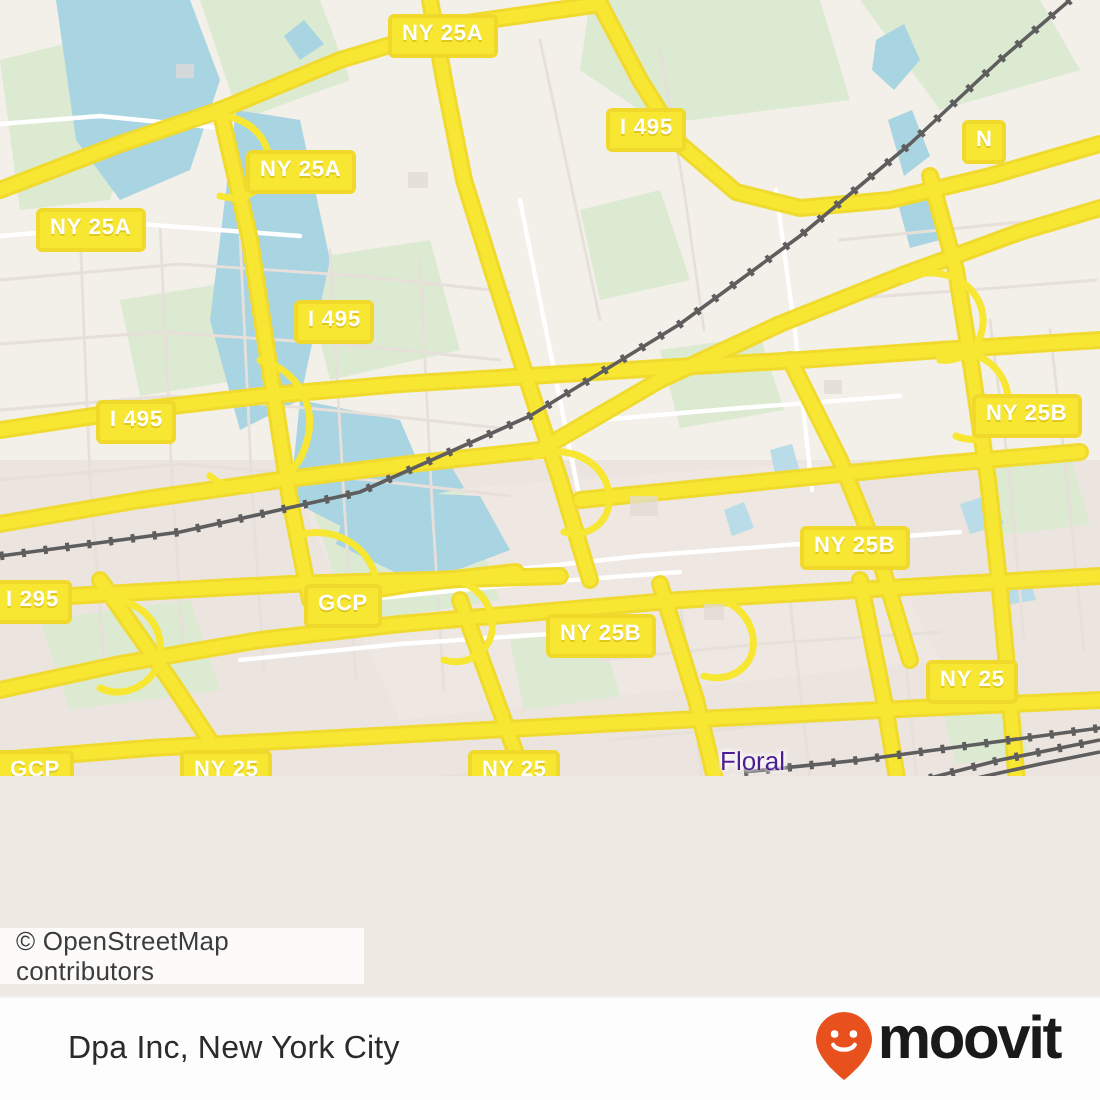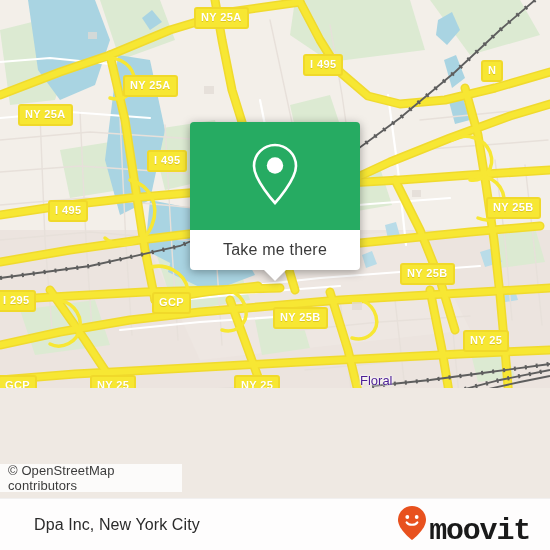--- a/index.html
+++ b/index.html
@@ -76,21 +76,21 @@
 
   
   .footer{
     position:absolute;left:0;top:498px;width:550px;height:52px;
     background:rgba(255,255,255,.90);
     display:flex;align-items:center;justify-content:space-between;
     z-index:50;border-top:1px solid rgba(0,0,0,.05);
     overflow:hidden;
   }
   .footer-title{font-size:16px;color:#2b2b2b;padding-left:22px;letter-spacing:.1px;margin-left:12px;}
-  .brand{display:flex;align-items:flex-end;padding-right:20px;gap:2px;font-family:Liberation Mono, monospace;}
+  .brand{display:flex;align-items:flex-start;padding-right:20px;gap:2px;}
   .brand-word{font-size:30px;font-weight:bold;color:#1a1a1a;letter-spacing:-1.2px;line-height:1;}
 </style>
 </head>
 <body>
 
 <div class="app">
 
   <div class="map">
     <svg width="550" height="498" viewBox="0 0 550 498" xmlns="http://www.w3.org/2000/svg">
       <defs>
@@ -289,34 +289,20 @@
         <div class="shield" style="left: 234px; top: 375px;">NY 25</div>
         <div class="shield" style="left: 148px; top: 460px;">NY 19</div>
       </div>
 
     <div id="place-layer">
         <div class="place-label" style="left: 360px; top: 374px;">Floral
 Park</div>
       </div>
   </div>
 
-  <div class="popup">
-    <div class="popup-top">
-      <span>
-        <svg width="54" height="66" viewBox="0 0 54 66" xmlns="http://www.w3.org/2000/svg">
-          <path d="M27 4 C15.4 4 6 13.4 6 25 C6 39 27 62 27 62 C27 62 48 39 48 25 C48 13.4 38.6 4 27 4 Z" fill="none" stroke="#ffffff" stroke-width="2.6"></path>
-          <circle cx="27" cy="24.5" r="8.2" fill="#ffffff"></circle>
-        </svg>
-      </span>
-    </div>
-    <div class="popup-bottom">
-      <span class="popup-label">Take me there</span>
-      <span class="popup-tip"></span>
-    </div>
-  </div>
 
   <div class="osm-bar">
     <span class="osm-text">© OpenStreetMap contributors</span>
   </div>
 
   <div class="footer">
     <span class="footer-title">Dpa Inc, New York City</span>
     <span class="brand">
       <span>
         <svg width="30" height="36" viewBox="0 0 30 36" xmlns="http://www.w3.org/2000/svg">

